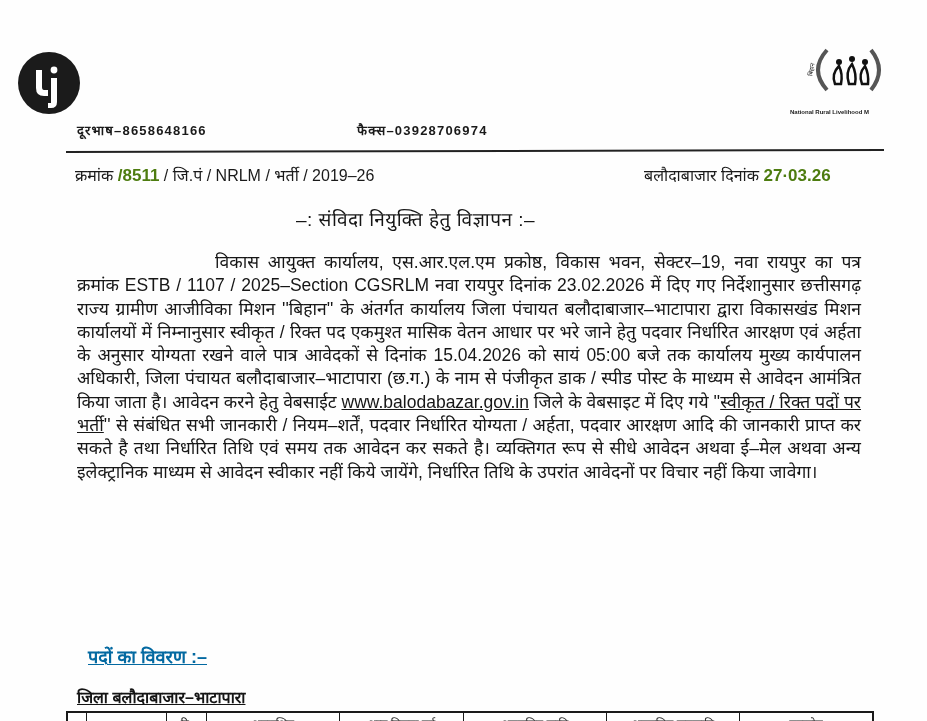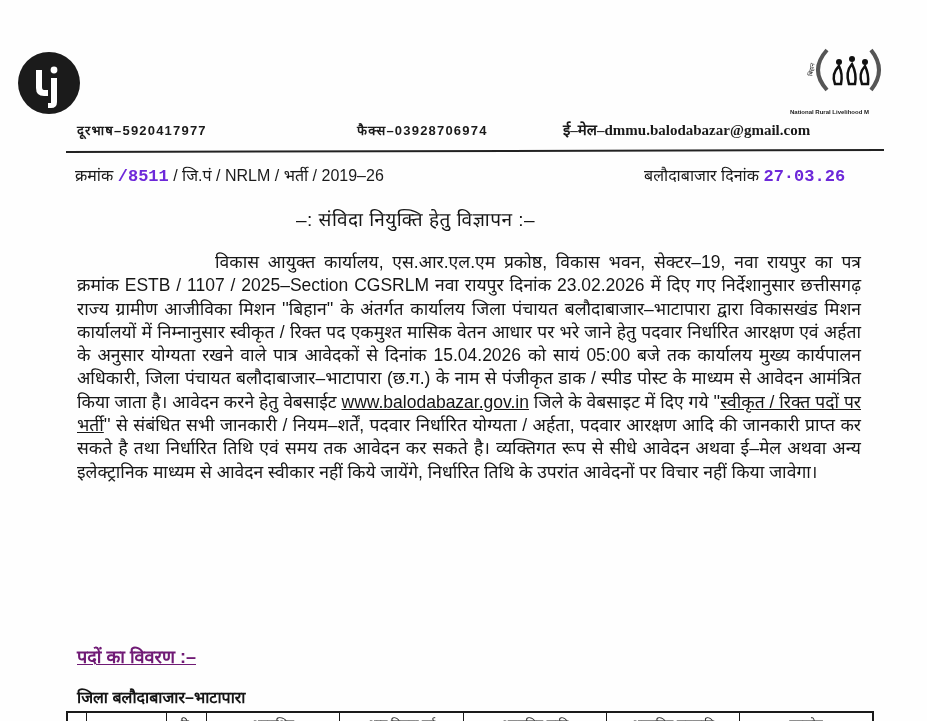--- a/index.html
+++ b/index.html
@@ -50,47 +50,47 @@
       background: #222; transform: rotate(-0.15deg);
     }
 
     
     .ref {
       position: absolute; top: 164px; font-size: 16px; color: #1a1a1a; white-space: nowrap;
     }
     .ref.left { left: 75px; }
     .ref.right { left: 644px; }
     .handwritten {
-      font-family: Liberation Mono, monospace; font-weight: bold;
-      color: #6d28d9; font-size: 17px;
+      font-family: Liberation Sans, sans-serif; font-weight: bold;
+      color: #4d7c0f; font-size: 17px;
     }
 
     .heading {
       position: absolute; left: 296px; top: 206px; font-size: 19px;
       color: #151515; white-space: nowrap; letter-spacing: 0.5px;
     }
 
     
     .body-text {
       position: absolute; left: 77px; top: 251px; width: 784px;
       font-family: "Liberation Sans Narrow", "Liberation Sans", sans-serif;
       font-size: 17.5px; line-height: 23.3px; color: #161616;
       text-align: justify;
     }
     .body-text p { margin: 0; text-indent: 138px; }
     .body-text p.p2 { text-indent: 138px; }
     .u { text-decoration: underline; margin-top: 17px; }
 
     .section-title {
-      position: absolute; left: 77px; top: 644px; font-size: 18px; font-weight: bold;
-      text-decoration: underline; color: #701a75; white-space: nowrap;
+      position: absolute; left: 88px; top: 644px; font-size: 18px; font-weight: bold;
+      text-decoration: underline; color: #0369a1; white-space: nowrap;
     }
     .district-title {
       position: absolute; left: 77px; top: 686px; font-size: 16px; font-weight: bold;
-      color: #151515; white-space: nowrap;
+      text-decoration: underline; color: #151515; white-space: nowrap;
     }
 
     
     .table {
       position: absolute; left: 66px; top: 711px; width: 808px; height: 20px;
       border-top: 2px solid #1a1a1a; border-left: 2px solid #1a1a1a; border-right: 2px solid #1a1a1a;
       display: flex; box-sizing: border-box;
     }
     .th {
       border-right: 1.5px solid #1a1a1a; height: 20px; box-sizing: border-box;
@@ -122,23 +122,22 @@
       <circle cx="34" cy="18" r="3" fill="#111"></circle>
       <path d="M44 40 Q40 28 47 20 Q52 30 50 40 Z" stroke="#111" stroke-width="2.5" fill="none"></path>
       <circle cx="47" cy="15" r="3" fill="#111"></circle>
       <path d="M57 40 Q53 30 60 22 Q64 30 63 40 Z" stroke="#111" stroke-width="2.5" fill="none"></path>
       <circle cx="60" cy="18" r="3" fill="#111"></circle>
       <text x="2" y="30" font-size="6" fill="#222" transform="rotate(-80 6 28)">बिहान</text>
     </svg>
   </div>
   <div class="logo-right-caption">National Rural Livelihood M</div>
 
-  <div class="contact phone">दूरभाष–5920417977</div>
+  <div class="contact phone">दूरभाष–8658648166</div>
   <div class="contact fax">फैक्स–03928706974</div>
-  <div class="contact email">ई–मेल–dmmu.balodabazar@gmail.com</div>
   <div class="header-rule"></div>
 
   <div class="ref left">
     <span>क्रमांक</span>
     <span class="handwritten"> /<span>8511</span></span><span> / जि.पं / NRLM / भर्ती / 2019–26</span>
   </div>
   <div class="ref right">
     <span>बलौदाबाजार दिनांक</span>
     <span class="handwritten">27·03.26</span>
   </div>

